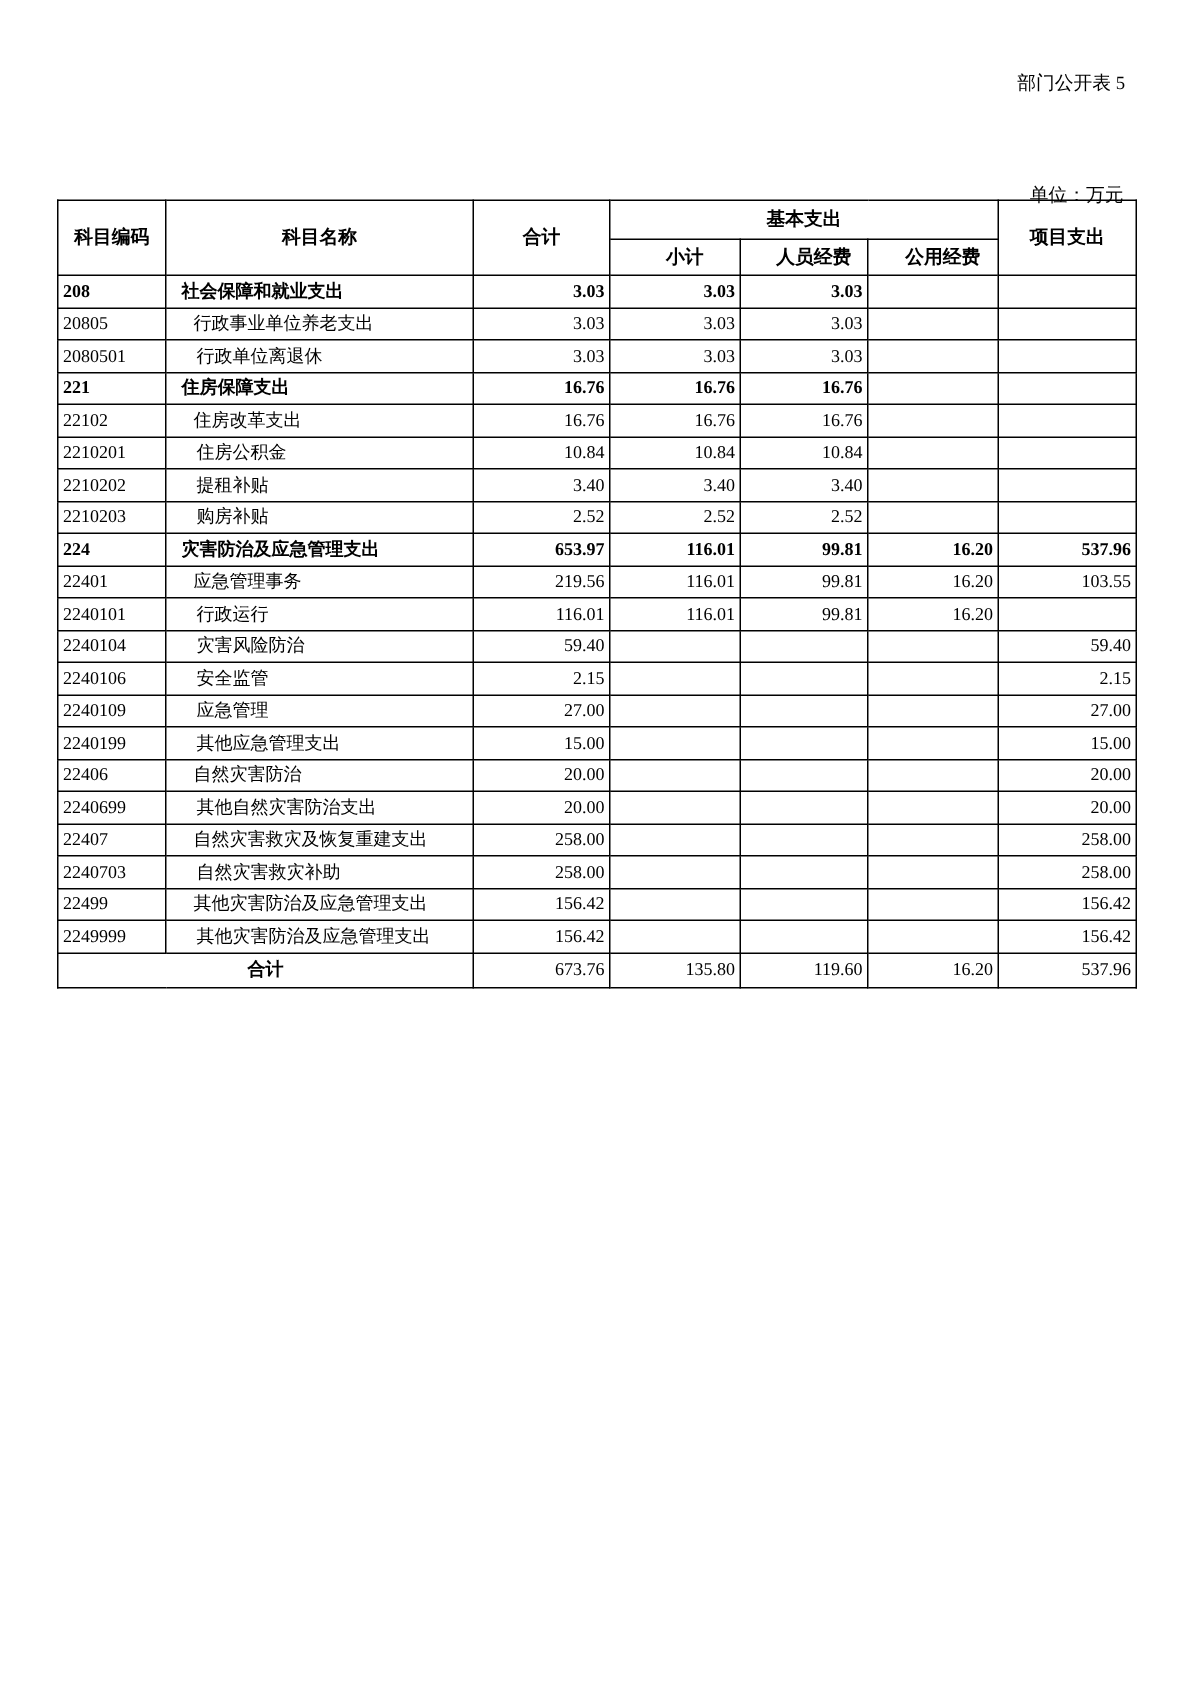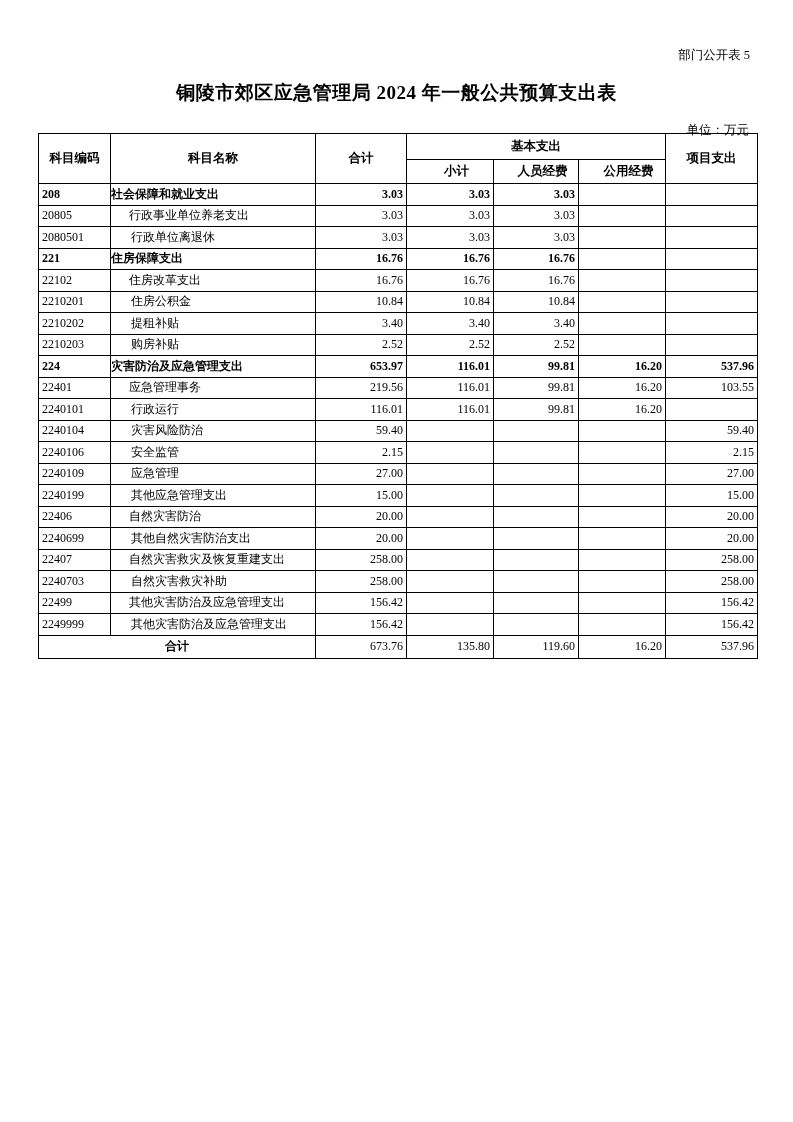--- a/index.html
+++ b/index.html
@@ -46,40 +46,39 @@
     font-size: 12.5px;
   }
   tr.hdr-top th { height: 26px; }
   tr.hdr-sub th { height: 24px; padding-left: 16px; }
   tbody tr { height: 21.5px; margin-top: 40px; }
   tfoot tr { height: 23px; }
 
   td.code { text-align: left; padding-left: 4px; }
   td.name { text-align: left; }
   td.num  { text-align: right; padding-right: 4px; }
-  td.name.ind0 { padding-left: 0; }
+  td.name.ind0 { padding-left: 10px; }
   td.name.ind1 { padding-left: 18px; }
   td.name.ind2 { padding-left: 20px; }
   tr.bold-row td { font-weight: bold; }
   td.total-label { text-align: center; font-weight: bold; font-size: 12.5px; }
 
   .note {
     position: absolute; top: 661px; left: 45px;
     font-size: 13px;
     letter-spacing: 0.5px;
   }
 </style>
 </head>
 <body>
 
 <div class="page">
 
   <div class="doc-label">部门公开表 5</div>
 
-  <h1 class="title">铜陵市郊区应急管理局 2024 年一般公共预算支出表</h1>
 
   <div class="unit-label">单位：万元</div>
 
   <table class="budget">
     <colgroup>
       <col style="width:72px">
       <col style="width:205px">
       <col style="width:91px">
       <col style="width:87px">
       <col style="width:85px">

